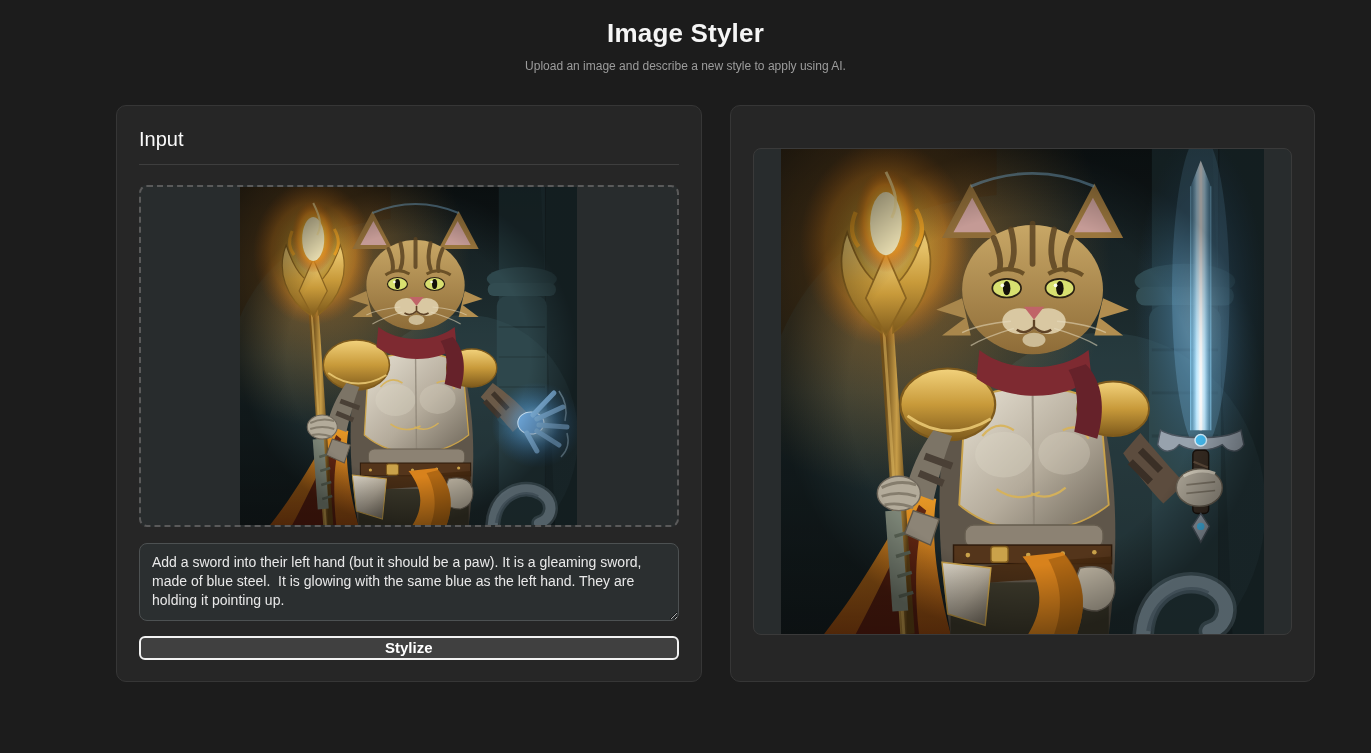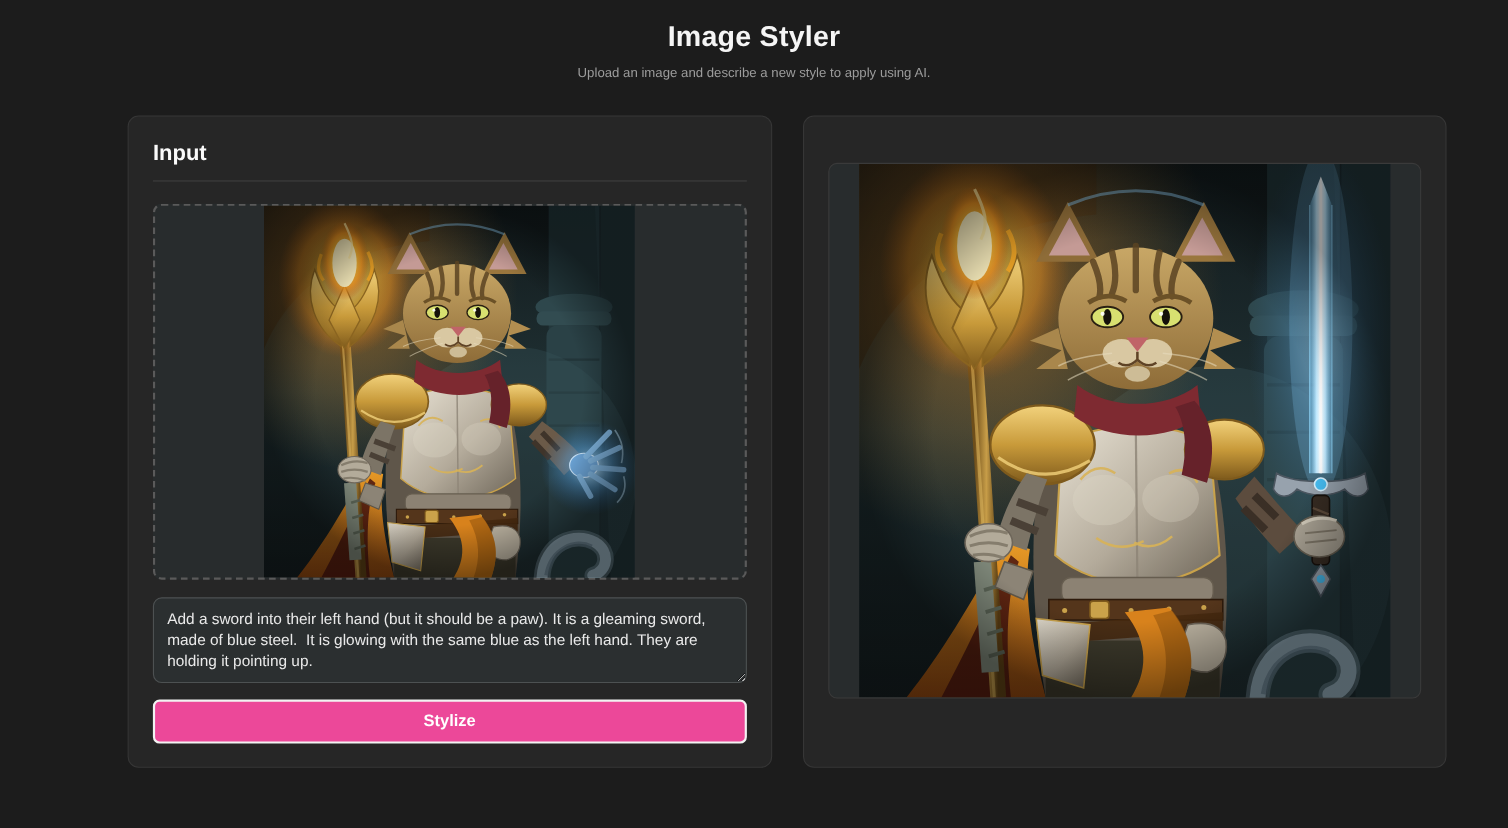--- a/index.html
+++ b/index.html
@@ -11,21 +11,21 @@
   }
   .header{text-align:center;padding-top:19px}
   .title{font-size:26px;font-weight:bold;margin:0;line-height:1.15;letter-spacing:.2px}
   .subtitle{font-size:12px;color:#9c9c9c;margin-top:10px}
   .row{display:flex;gap:28px;margin:32px 56px 0 116px}
   .card{
     flex:1;min-width:0;background:#262626;border:1px solid #363636;
     border-radius:10px;padding:22px 22px 21px;box-sizing:border-box;
   }
   .card-heading{
-    font-size:20px;font-weight:bold;margin:0;color:#fafafa;
+    font-size:20px;font-weight:normal;margin:0;color:#fafafa;
     padding-bottom:13px;border-bottom:1px solid #3e3e3e;line-height:1.15;
   }
   .dropzone{
     margin-top:20px;height:342px;box-sizing:border-box;
     border:2px dashed #5a5a5a;border-radius:8px;background:#282c2d;
     display:flex;align-items:center;justify-content:center;cursor:pointer;
   }
   .frame{
     margin-top:20px;height:487px;box-sizing:border-box;
     border:1px solid #3a3a3a;border-radius:8px;background:#282c2d;
@@ -34,22 +34,22 @@
   .stage{display:block}
   .stage-in{width:337px;height:338px}
   .stage-out{width:483px;height:485px}
   .prompt{
     margin-top:16px;display:block;width:100%;height:78px;box-sizing:border-box;
     background:#2b2f30;border:1px solid #4d5152;border-radius:8px;
     color:#e9e9e9;font-size:14px;line-height:19px;padding:9px 12px;
     font-family:"Liberation Sans",sans-serif;resize:vertical;outline:none;
   }
   .stylize{
-    margin-top:15px;display:block;width:100%;height:40px;box-sizing:border-box;
-    background:#ec4899;border:2px solid #f2f2f2;border-radius:6px;
+    margin-top:15px;display:block;width:100%;height:24px;box-sizing:border-box;
+    background:#404040;border:2px solid #f2f2f2;border-radius:6px;
     color:#ffffff;font-weight:bold;font-size:15px;
     font-family:"Liberation Sans",sans-serif;cursor:pointer;
   }
   .hidden-defs{position:absolute;width:0;height:0;overflow:hidden}
 </style>
 </head>
 <body>
 
 <svg class="hidden-defs" aria-hidden="true">
   <defs>

